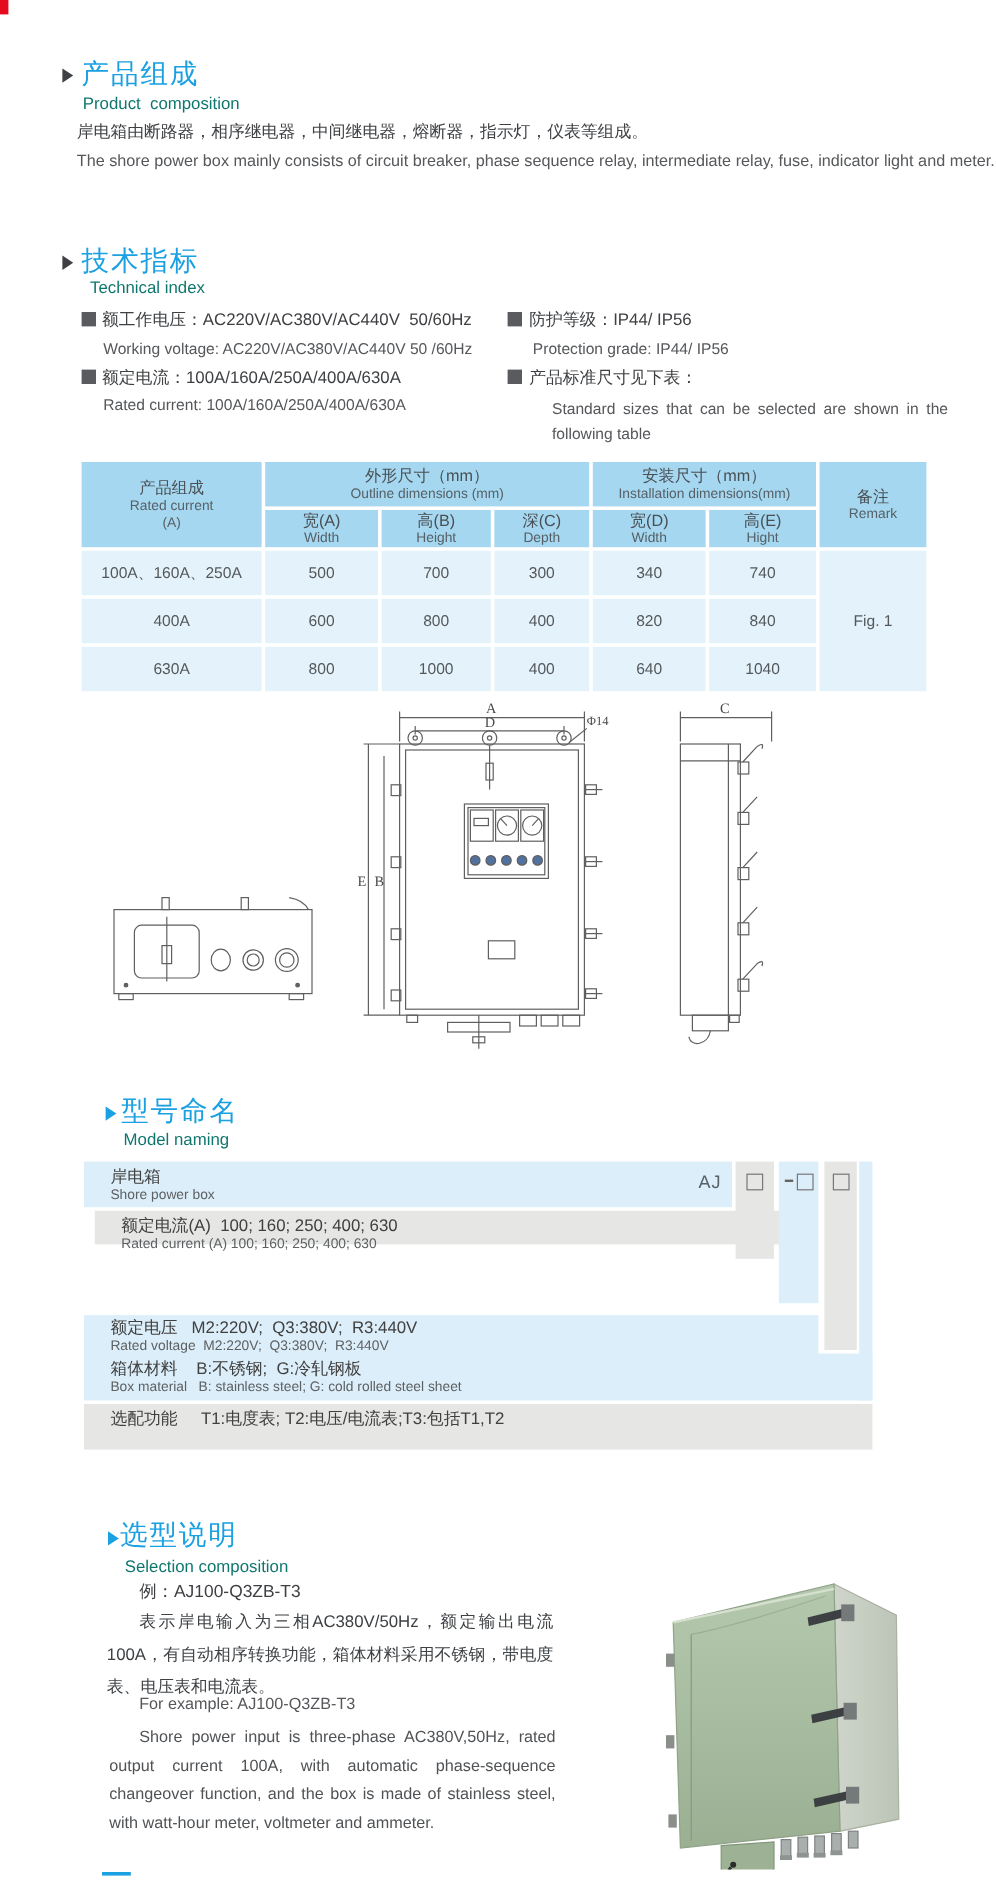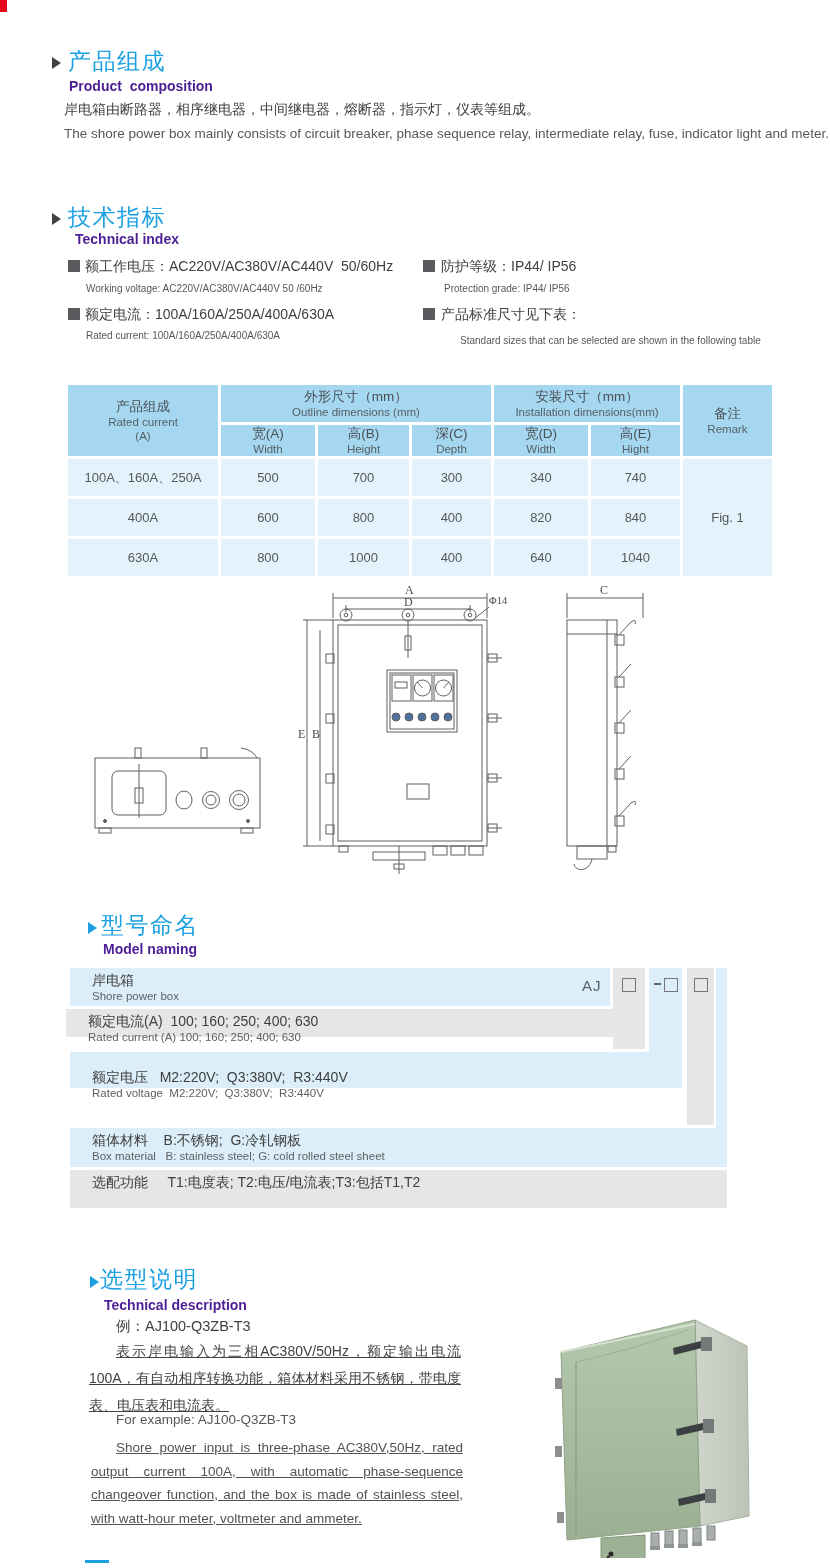--- a/index.html
+++ b/index.html
@@ -5,48 +5,48 @@
   html,body{margin:0;padding:0;background:#fff;}
   .page{position:relative;width:830px;height:1568px;background:#ffffff;overflow:hidden;
         font-family:"Liberation Sans",sans-serif;}
   .abs{position:absolute;}
   .pre{white-space:pre-wrap;}
   
   .tri{position:absolute;width:0;height:0;border-left:9px solid #3e4043;
        border-top:6px solid transparent;border-bottom:6px solid transparent;}
   .tri.blue{border-left-color:#1ba0e2;}
   .hcn{position:absolute;font-size:23px;letter-spacing:1.5px;color:#1ba0e2;}
-  .hen{position:absolute;font-size:14px;color:#4c1d95;font-weight:bold;}
+  .hen{position:absolute;font-size:14px;color:#0f766e;}
   .body-cn{position:absolute;font-size:14px;color:#3e4043;}
   .body-en{position:absolute;font-size:13.5px;color:#55575a;}
   
   .sq{position:absolute;width:12px;height:12px;background:#595b5e;}
   .scn{position:absolute;font-size:14px;color:#3e4043;}
-  .sen{position:absolute;font-size:10px;color:#55575a;}
+  .sen{position:absolute;font-size:13px;color:#55575a;}
   .just{text-align:justify;}
   
   .size-table{position:absolute;left:65px;top:382px;border-collapse:separate;border-spacing:3px;}
   .size-table td{text-align:center;vertical-align:middle;background:#e4f3fb;color:#54585b;
                  font-size:13px;padding:0;}
   .size-table td.th{background:#a5d8f0;color:#494f54;}
   .size-table .cn{font-size:13.5px;line-height:17px;}
   .size-table .en{font-size:11.5px;line-height:14px;color:#566066;}
   
   .lrow{position:absolute;padding:4px 0 0 22px;box-sizing:border-box;}
   .l-blue{background:#dceef9;}
   .l-gray{background:#e6e6e5;}
   .lrow .cn{font-size:14px;line-height:17px;color:#404040;white-space:pre-wrap;}
   .lrow .en{font-size:11.5px;line-height:15px;color:#5e6164;white-space:pre-wrap;}
   .lcol{position:absolute;display:flex;justify-content:center;align-items:flex-start;
         padding-top:10px;box-sizing:border-box;}
   .mbox{width:12px;height:12px;border:1px solid #777;flex:0 0 auto;}
   .mdash{width:7px;height:2px;background:#666;margin:5px 3px 0 0;flex:0 0 auto;}
   .aj{position:absolute;left:512px;top:9px;font-size:15px;letter-spacing:1px;color:#57636b;}
   
-  .para{position:absolute;text-align:justify;color:#3f4245;text-decoration:underline;}
+  .para{position:absolute;text-align:justify;color:#3f4245;}
   .redmark{position:absolute;left:0;top:0;width:7px;height:12px;background:#e60a1e;}
   .footline{position:absolute;left:85px;top:1560px;width:24px;height:3px;background:#1ba0e2;}
   svg text{font-family:"Liberation Serif",serif;}
 </style>
 </head>
 <body>
 
 <div class="page">
 
   <div class="redmark"></div>
@@ -278,25 +278,25 @@
 
   <div class="tri blue" style="left:88px;top:922px"></div>
   <div class="hcn" style="left:101px;top:910px">型号命名</div>
   <div class="hen" style="left:103px;top:941px">Model naming</div>
 
   <div class="lrow l-blue" style="left:70px;top:968px;width:540px;height:38px">
     <div class="cn">岸电箱</div>
     <div class="en">Shore power box</div>
     <span class="aj">AJ</span>
   </div>
-  <div class="lrow l-gray" style="left:66px;top:1009px;width:575px;height:28px">
+  <div class="lrow l-gray" style="left:79px;top:1009px;width:575px;height:28px">
     <div class="cn">额定电流(A)  100; 160; 250; 400; 630</div>
     <div class="en">Rated current (A) 100; 160; 250; 400; 630</div>
   </div>
-  <div class="lrow l-blue" style="left:70px;top:1052px;width:612px;height:36px;padding-top:17px">
+  <div class="lrow l-blue" style="left:70px;top:1096px;width:612px;height:36px;padding-top:2px">
     <div class="cn">额定电压   M2:220V;  Q3:380V;  R3:440V</div>
     <div class="en">Rated voltage  M2:220V;  Q3:380V;  R3:440V</div>
   </div>
   <div class="lrow l-blue" style="left:70px;top:1128px;width:657px;height:39px">
     <div class="cn">箱体材料    B:不锈钢;  G:冷轧钢板</div>
     <div class="en">Box material   B: stainless steel; G: cold rolled steel sheet</div>
   </div>
   <div class="lrow l-gray" style="left:70px;top:1170px;width:657px;height:38px">
     <div class="cn">选配功能     T1:电度表; T2:电压/电流表;T3:包括T1,T2</div>
   </div>
@@ -308,21 +308,21 @@
     <span class="mdash"></span>
     <span class="mbox"></span>
   </div>
   <div class="lcol l-gray" style="left:687px;top:968px;width:27px;height:157px">
     <span class="mbox"></span>
   </div>
   <div class="lcol l-blue" style="left:716px;top:968px;width:11px;height:199px"></div>
 
   <div class="tri blue" style="left:90px;top:1276px"></div>
   <div class="hcn" style="left:100px;top:1264px">选型说明</div>
-  <div class="hen" style="left:104px;top:1297px">Technical description</div>
+  <div class="hen" style="left:104px;top:1297px">Selection composition</div>
   <div class="body-cn" style="left:116px;top:1317px;font-size:14.5px">例：AJ100-Q3ZB-T3</div>
   <div class="para" style="left:89px;top:1338px;width:372px;font-size:14px;line-height:27px;text-indent:27px">表示岸电输入为三相AC380V/50Hz，额定输出电流100A，有自动相序转换功能，箱体材料采用不锈钢，带电度表、电压表和电流表。</div>
   <div class="body-en" style="left:116px;top:1412px">For example: AJ100-Q3ZB-T3</div>
   <div class="para" style="left:91px;top:1436px;width:372px;font-size:13.5px;line-height:23.5px;text-indent:25px;color:#505356">Shore power input is three-phase AC380V,50Hz, rated output current 100A, with automatic phase-sequence changeover function, and the box is made of stainless steel, with watt-hour meter, voltmeter and ammeter.</div>
 
   <svg class="abs" style="left:545px;top:1290px" width="280" height="268" viewBox="0 0 280 268">
     <defs>
       <linearGradient id="gfront" x1="0" y1="0" x2="0" y2="1">
         <stop offset="0" stop-color="#b4c8ad"></stop>
           <stop offset="1" stop-color="#9bb093"></stop>

